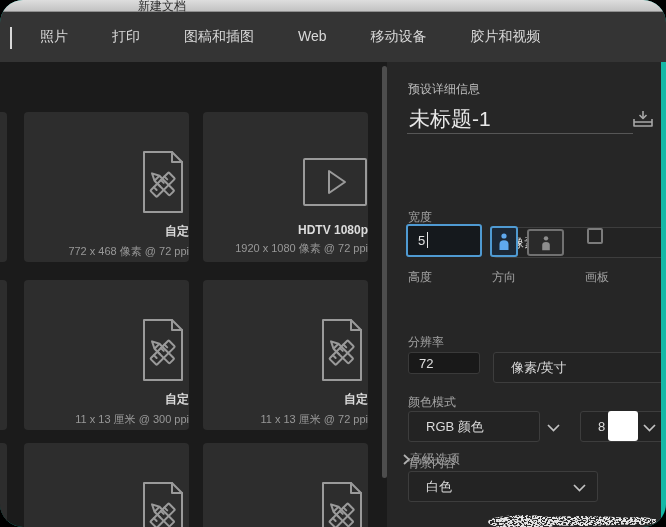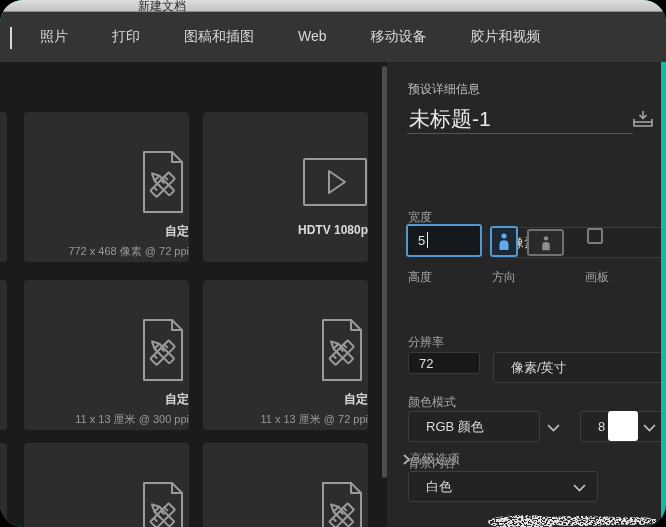--- a/index.html
+++ b/index.html
@@ -116,20 +116,21 @@
     </div>
 
     <div class="card" style="left:203px; top:50px">
       <div class="icon-wrap">
         <svg class="lineicon" width="66" height="50" viewBox="0 0 66 50" style="margin-bottom:7px">
           <rect x="2" y="2" width="62" height="46" rx="1"></rect>
           <path d="M27,14 L43,25 L27,36 Z"></path>
         </svg>
       </div>
       <div class="pname">HDTV 1080p</div>
+      <div class="pspec">1920 x 1080 像素 @ 72 ppi</div>
     </div>
 
     <div class="card" style="left:24px; top:218px">
       <div class="icon-wrap">
         <svg class="lineicon" width="52" height="64" viewBox="0 0 52 64">
           <path d="M7,2 H35 L45,12 V62 H7 Z"></path>
             <path d="M35,2 V12 H45"></path>
           <g transform="rotate(-45 26 35)">
               <rect x="13" y="30" width="26" height="9" rx="1"></rect>
             <line x1="18" y1="30" x2="18" y2="34"></line>

